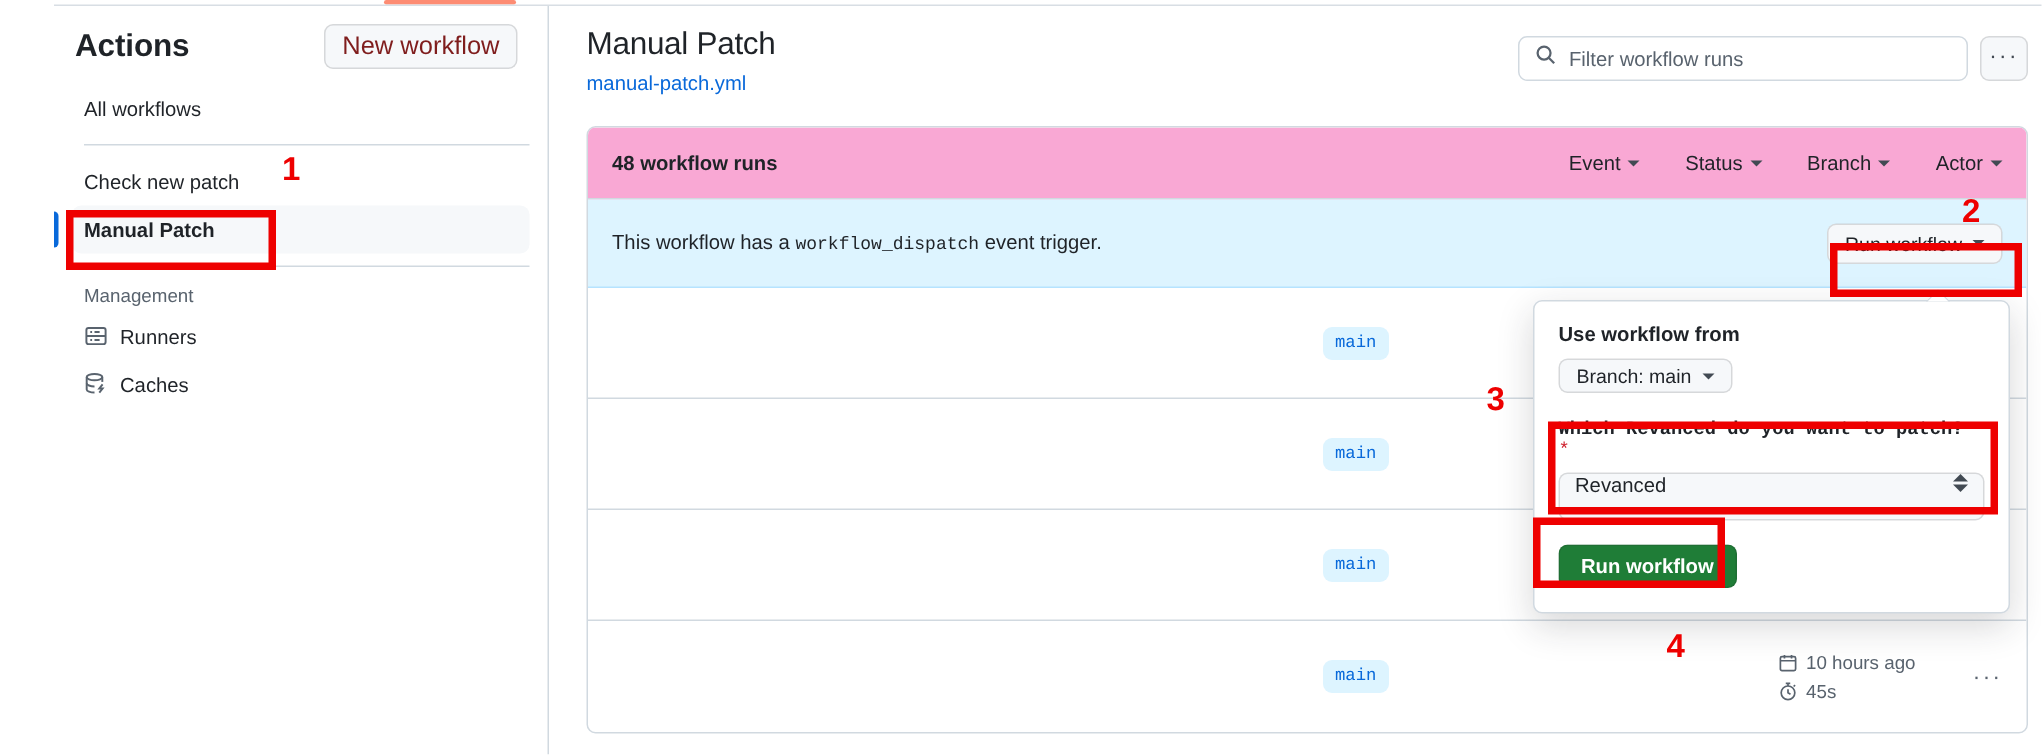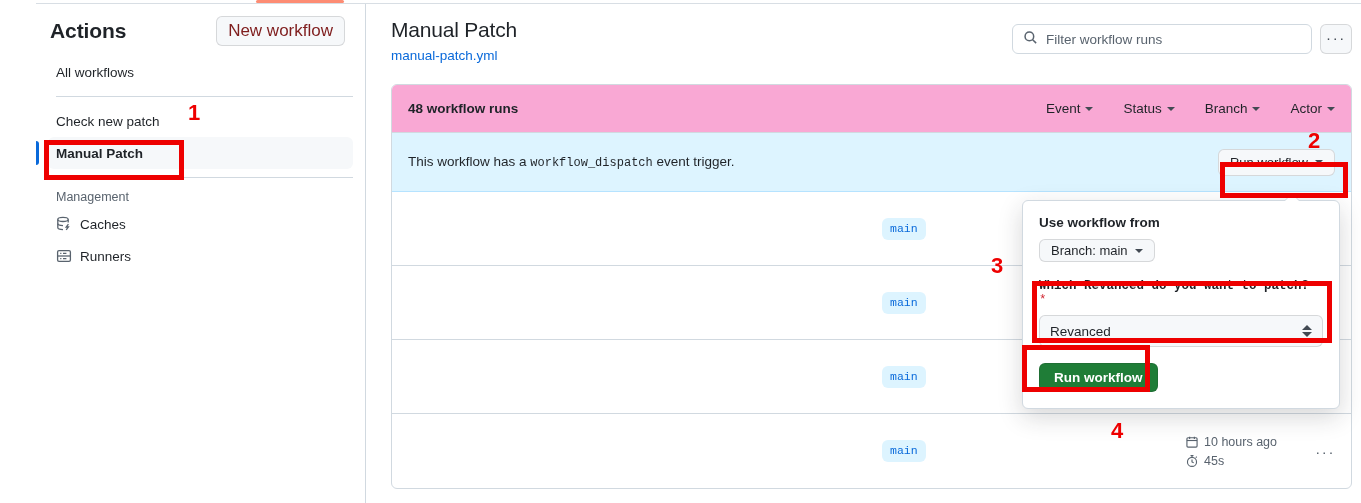--- a/index.html
+++ b/index.html
@@ -126,21 +126,21 @@
   }
   .field-label {
     margin-top: 17px; font-family: "Liberation Mono", monospace;
     font-size: 12.5px; font-weight: 700; color: #1f2328;
   }
   .req-star { color: #cf222e; font-weight: 400; }
   .native-select {
     margin-top: 8px; width: 100%; height: 32px;
     background: #f6f8fa; border: 1px solid rgba(31,35,40,.15); border-radius: 6px;
     font-size: 13.5px; color: #1f2328; padding: 0 10px;
-    display: flex; align-items: center; justify-content: space-between; cursor: pointer;
+    display: flex; justify-content: space-between; cursor: pointer;
   }
   .updown { display: flex; flex-direction: column; gap: 2px; color: #1f2328; }
   .updown .u { width: 0; height: 0; border-left: 5px solid transparent; border-right: 5px solid transparent; border-bottom: 5px solid #424a53; }
   .updown .d { width: 0; height: 0; border-left: 5px solid transparent; border-right: 5px solid transparent; border-top: 5px solid #424a53; }
   .green-btn {
     margin-top: 16px; background: #1f7d37; border: 1px solid rgba(31,35,40,.15);
     color: #fff; font-size: 13.5px; font-weight: 600; border-radius: 6px;
     padding: 6px 14px; cursor: pointer;
   }
 
@@ -183,42 +183,42 @@
       <div class="sb-item selected">
         <span>Manual Patch</span>
       </div>
     </div>
 
     <div class="sb-div"></div>
 
     <div class="sb-section-label">Management</div>
 
     <div class="sb-list">
+      <div class="sb-item">
+        <span class="ico">
+          <svg viewBox="0 0 16 16" fill="none" stroke="currentColor" stroke-width="1.3">
+            <rect x="1.6" y="2.6" width="12.8" height="10.8" rx="1.4"></rect>
+            <path d="M1.6 8h12.8"></path>
+            <path d="M4.2 5.3h1.2M7 5.3h3.4"></path>
+            <path d="M4.2 10.7h1.2M7 10.7h3.4"></path>
+          </svg>
+        </span>
+        <span>Runners</span>
+      </div>
       <div class="sb-item">
         <span class="ico">
           <svg viewBox="0 0 16 16" fill="none" stroke="currentColor" stroke-width="1.3">
             <ellipse cx="7" cy="3.4" rx="5.2" ry="2.1"></ellipse>
             <path d="M1.8 3.4v4.1c0 1.16 2.33 2.1 5.2 2.1"></path>
             <path d="M12.2 3.4v3.2"></path>
             <path d="M1.8 7.5v4.1c0 1.16 2.33 2.1 5.2 2.1"></path>
             <path d="M12.4 8.2l-2.2 2.8h2.2l-2.2 2.8"></path>
           </svg>
         </span>
         <span>Caches</span>
-      </div>
-      <div class="sb-item">
-        <span class="ico">
-          <svg viewBox="0 0 16 16" fill="none" stroke="currentColor" stroke-width="1.3">
-            <rect x="1.6" y="2.6" width="12.8" height="10.8" rx="1.4"></rect>
-            <path d="M1.6 8h12.8"></path>
-            <path d="M4.2 5.3h1.2M7 5.3h3.4"></path>
-            <path d="M4.2 10.7h1.2M7 10.7h3.4"></path>
-          </svg>
-        </span>
-        <span>Runners</span>
       </div>
     </div>
   </div>
 
   <div class="main">
 
     <div class="main-head">
       <div>
         <div class="page-title">Manual Patch</div>
         <a class="yml-link">manual-patch.yml</a>

